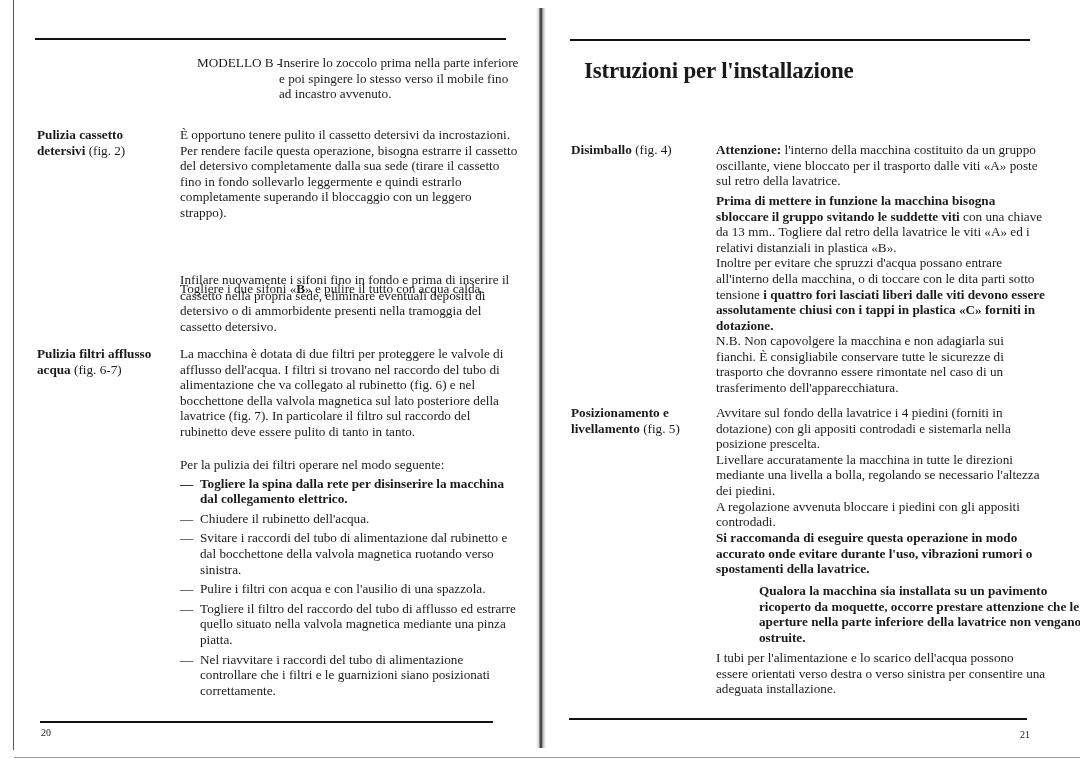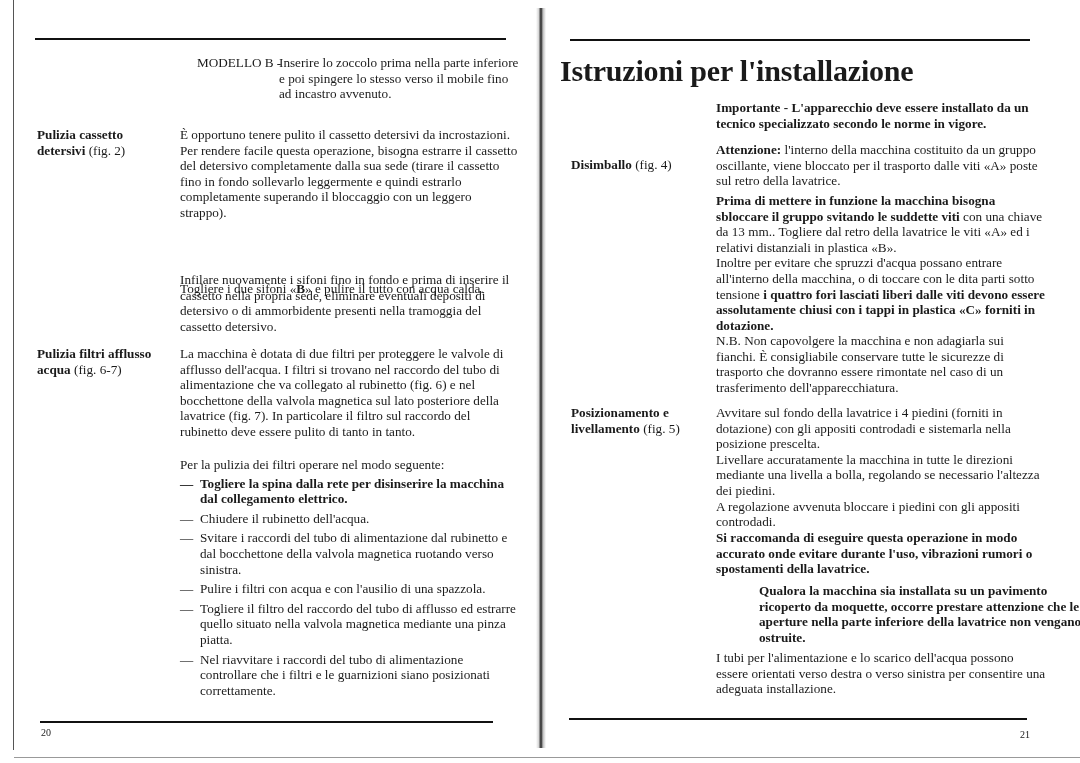--- a/index.html
+++ b/index.html
@@ -27,21 +27,21 @@
   .pn-left { left: 41px; top: 725px; }
   .pn-right { left: 480px; top: 727px; }
   .side-label { position: absolute; left: 37px; width: 130px; }
   .page-right .side-label { left: 31px; }
   .side-label b { font-weight: bold; }
   .block { position: absolute; left: 180px; width: 340px; }
   .page-right .block { left: 176px; width: 330px; }
   .block p { margin: 0; }
   .bold { font-weight: bold; }
   .title {
-    position: absolute; left: 20px; top: 56px; font-size: 30px; line-height: 30px;
+    position: absolute; left: 44px; top: 56px; font-size: 23px; line-height: 30px;
     font-weight: bold; letter-spacing: -0.2px;
   }
   .model-line { position: absolute; left: 197px; top: 55px; width: 320px; }
   .model-line .ml-label { position: absolute; left: 0; top: 0; }
   .model-line .ml-text { position: absolute; left: 82px; top: 0; width: 240px; }
   ul.dash { list-style: none; margin: 0; padding: 0; }
   ul.dash li { position: relative; padding-left: 20px; margin-bottom: 4px; }
   ul.dash li::before { content: "—"; position: absolute; left: 0; top: 0; }
 </style>
 </head>
@@ -95,25 +95,22 @@
   <div class="rule rule-bottom-left"></div>
   <div class="page-number pn-left">20</div>
 </div>
 
 <div class="gutter"></div>
 
 <div class="page page-right">
   <div class="rule rule-top-right"></div>
   <div class="title">Istruzioni per l'installazione</div>
 
-  <div class="block bold" style="top:100px;">
-    <p>Importante - L'apparecchio deve essere installato da un tecnico specializzato secondo le norme in vigore.</p>
-  </div>
 
-  <div class="side-label" style="top:157px;">
+  <div class="side-label" style="top:142px;">
     <b>Disimballo</b>
     <span>(fig. 4)</span>
   </div>
   <div class="block" style="top:142px;">
     <p><b>Attenzione:</b><span> l'interno della macchina costituito da un gruppo oscillante, viene bloccato per il trasporto dalle viti «A» poste sul retro della lavatrice.</span></p>
   </div>
   <div class="block" style="top:193px;">
     <p><b>Prima di mettere in funzione la macchina bisogna sbloccare il gruppo svitando le suddette viti</b><span> con una chiave da 13 mm.. Togliere dal retro della lavatrice le viti «A» ed i relativi distanziali in plastica «B».</span></p>
     <p><span>Inoltre per evitare che spruzzi d'acqua possano entrare all'interno della macchina, o di toccare con le dita parti sotto tensione </span><b>i quattro fori lasciati liberi dalle viti devono essere assolutamente chiusi con i tappi in plastica «C» forniti in dotazione.</b></p>
   </div>

